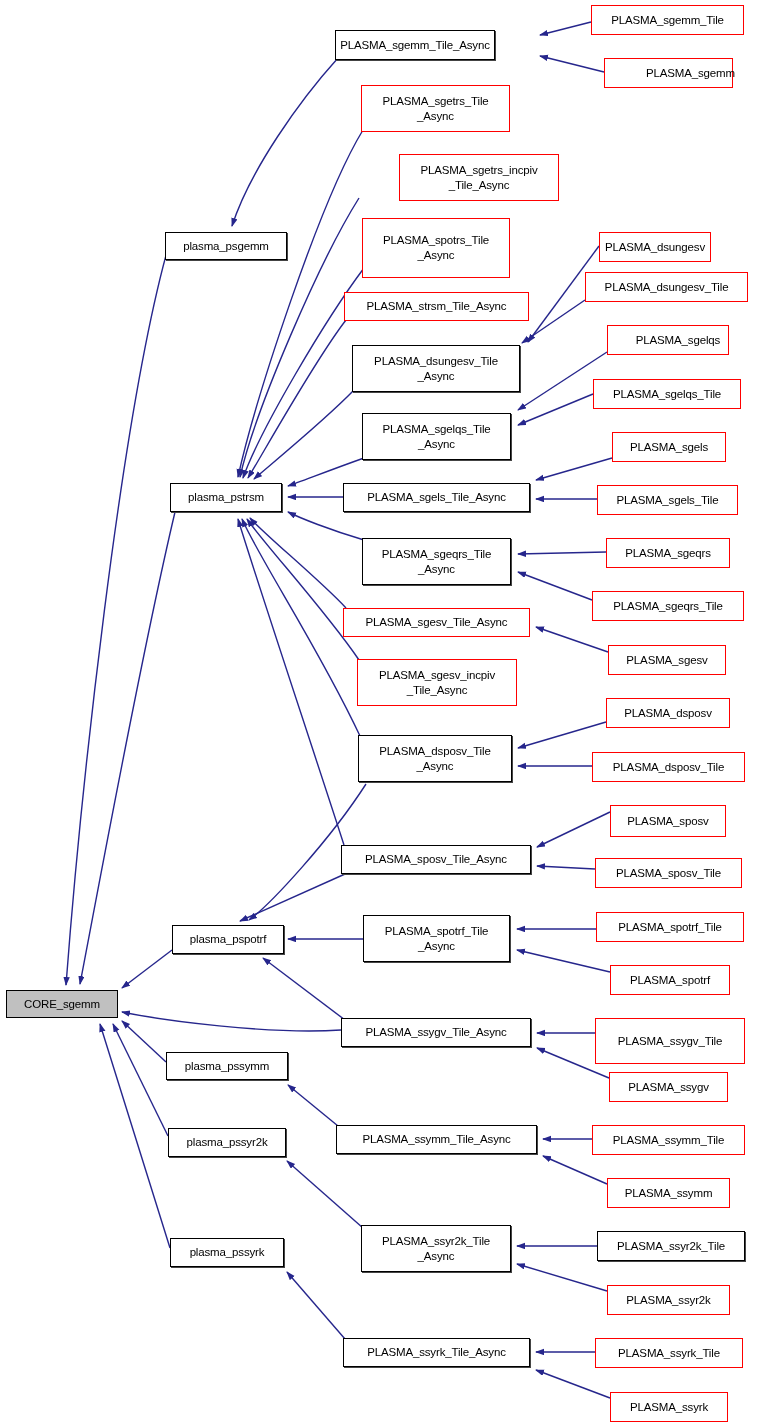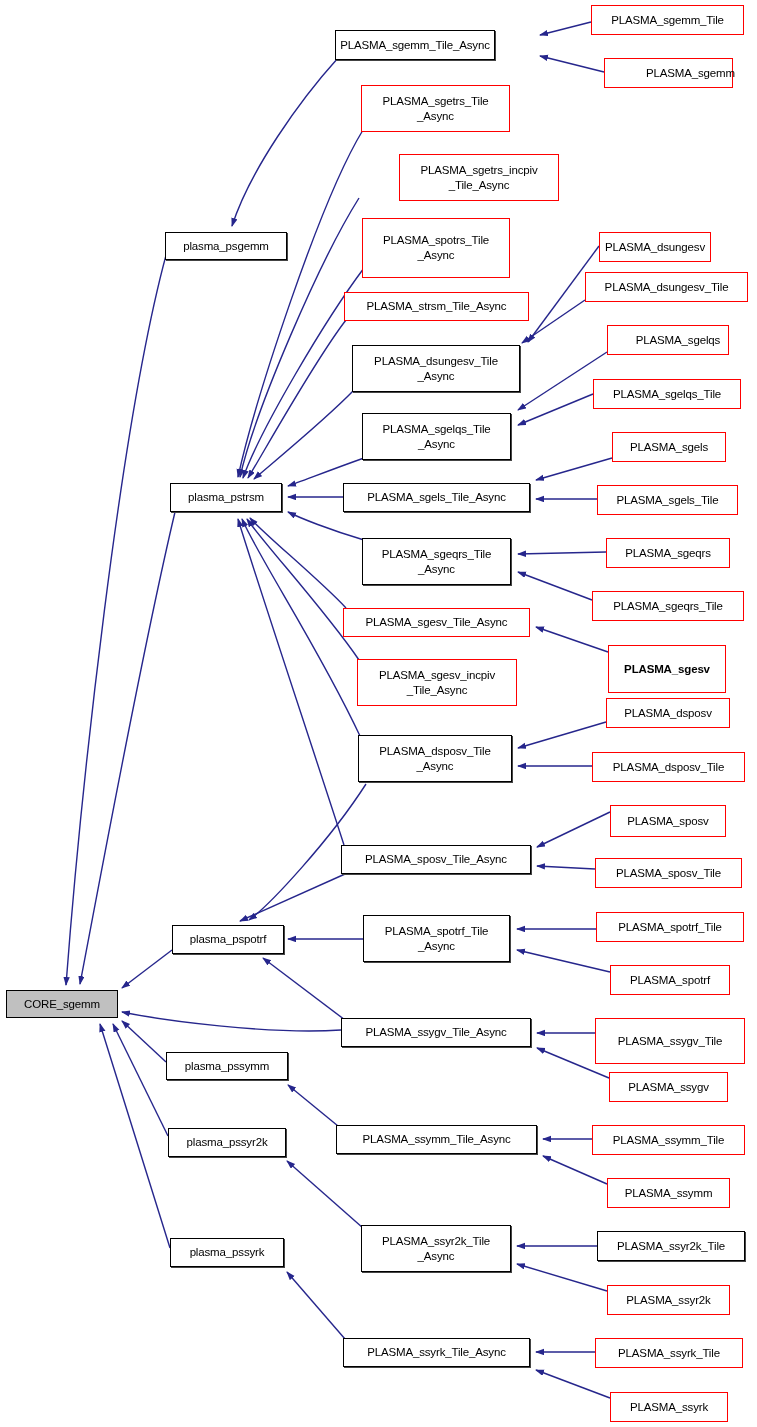--- a/index.html
+++ b/index.html
@@ -135,21 +135,21 @@
       <div class="node red" style="left: 591px; top: 5px; width: 153px; height: 30px;">PLASMA_sgemm_Tile</div>
       <div class="node red" style="left: 604px; top: 58px; width: 129px; height: 30px; padding-left: 44px;">PLASMA_sgemm</div>
       <div class="node red" style="left: 599px; top: 232px; width: 112px; height: 30px;">PLASMA_dsungesv</div>
       <div class="node red" style="left: 585px; top: 272px; width: 163px; height: 30px;">PLASMA_dsungesv_Tile</div>
       <div class="node red" style="left: 607px; top: 325px; width: 122px; height: 30px; padding-left: 20px;">PLASMA_sgelqs</div>
       <div class="node red" style="left: 593px; top: 379px; width: 148px; height: 30px;">PLASMA_sgelqs_Tile</div>
       <div class="node red" style="left: 612px; top: 432px; width: 114px; height: 30px;">PLASMA_sgels</div>
       <div class="node red" style="left: 597px; top: 485px; width: 141px; height: 30px;">PLASMA_sgels_Tile</div>
       <div class="node red" style="left: 606px; top: 538px; width: 124px; height: 30px;">PLASMA_sgeqrs</div>
       <div class="node red" style="left: 592px; top: 591px; width: 152px; height: 30px;">PLASMA_sgeqrs_Tile</div>
-      <div class="node red" style="left: 608px; top: 645px; width: 118px; height: 48px; font-weight: bold;">PLASMA_sgesv</div>
+      <div class="node red" style="left: 608px; top: 645px; width: 118px; height: 30px;">PLASMA_sgesv</div>
       <div class="node red" style="left: 606px; top: 698px; width: 124px; height: 30px;">PLASMA_dsposv</div>
       <div class="node red" style="left: 592px; top: 752px; width: 153px; height: 30px;">PLASMA_dsposv_Tile</div>
       <div class="node red" style="left: 610px; top: 805px; width: 116px; height: 32px;">PLASMA_sposv</div>
       <div class="node red" style="left: 595px; top: 858px; width: 147px; height: 30px;">PLASMA_sposv_Tile</div>
       <div class="node red" style="left: 596px; top: 912px; width: 148px; height: 30px;">PLASMA_spotrf_Tile</div>
       <div class="node red" style="left: 610px; top: 965px; width: 120px; height: 30px;">PLASMA_spotrf</div>
       <div class="node red" style="left: 595px; top: 1018px; width: 150px; height: 46px;">PLASMA_ssygv_Tile</div>
       <div class="node red" style="left: 609px; top: 1072px; width: 119px; height: 30px;">PLASMA_ssygv</div>
       <div class="node red" style="left: 592px; top: 1125px; width: 153px; height: 30px;">PLASMA_ssymm_Tile</div>
       <div class="node red" style="left: 607px; top: 1178px; width: 123px; height: 30px;">PLASMA_ssymm</div>

